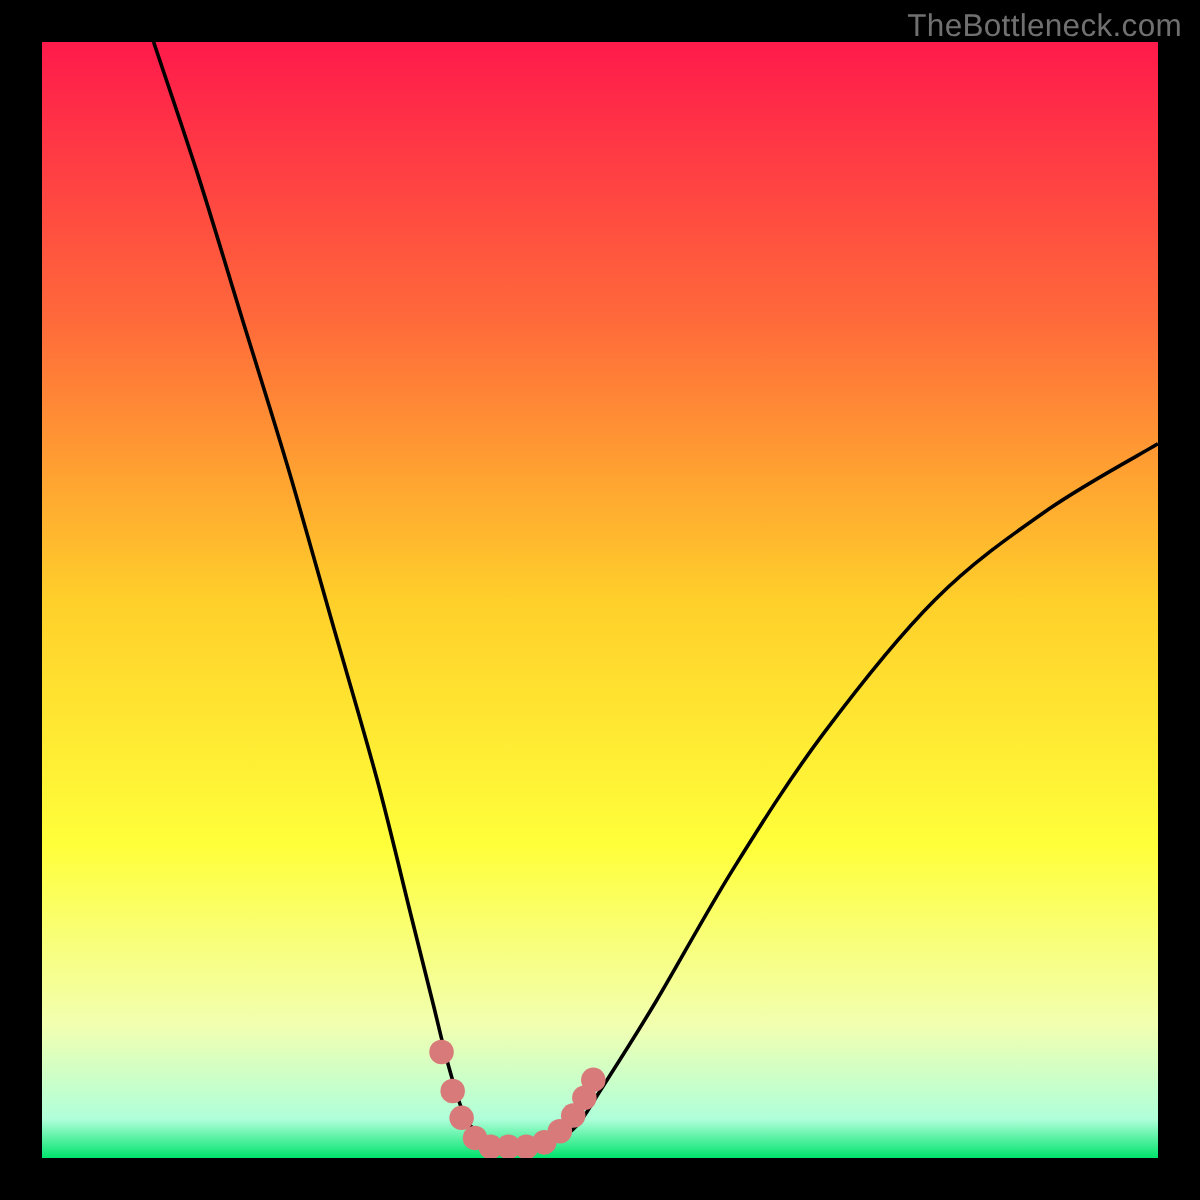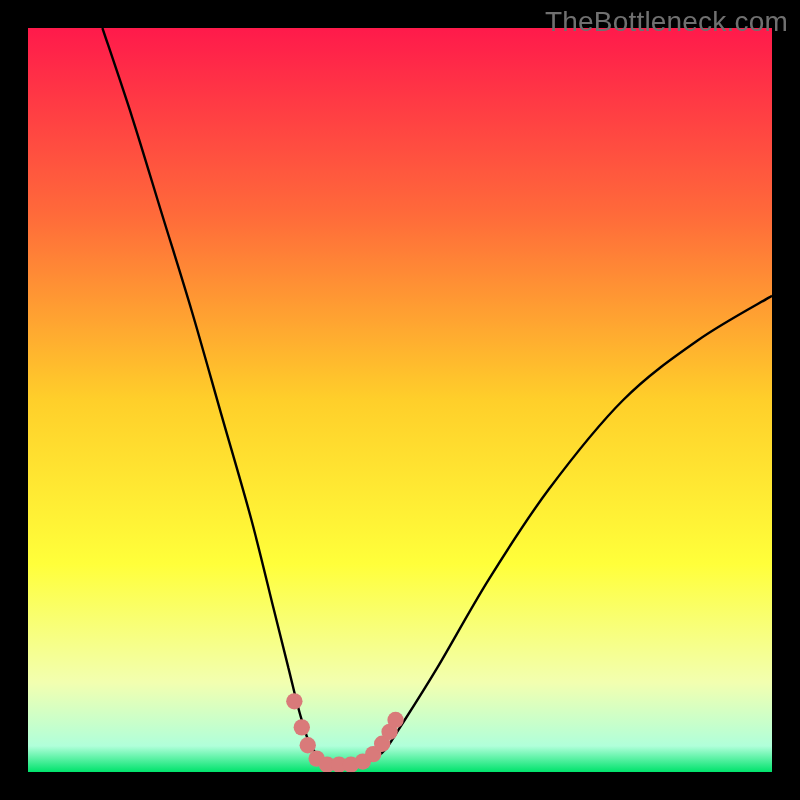--- a/index.html
+++ b/index.html
@@ -23,21 +23,21 @@
     left: 0;
     top: 0;
     width: 744px;
     height: 744px;
   }
   .watermark {
     position: absolute;
     top: 6px;
     right: 12px;
     font-family: Arial, Helvetica, sans-serif;
-    font-size: 28px;
+    font-size: 21px;
     color: #707070;
     letter-spacing: 0.2px;
     user-select: none;
   }
 </style>
 </head>
 <body>
 
 <div class="frame">
   <svg class="plot" viewBox="0 0 744 744" preserveAspectRatio="none">

